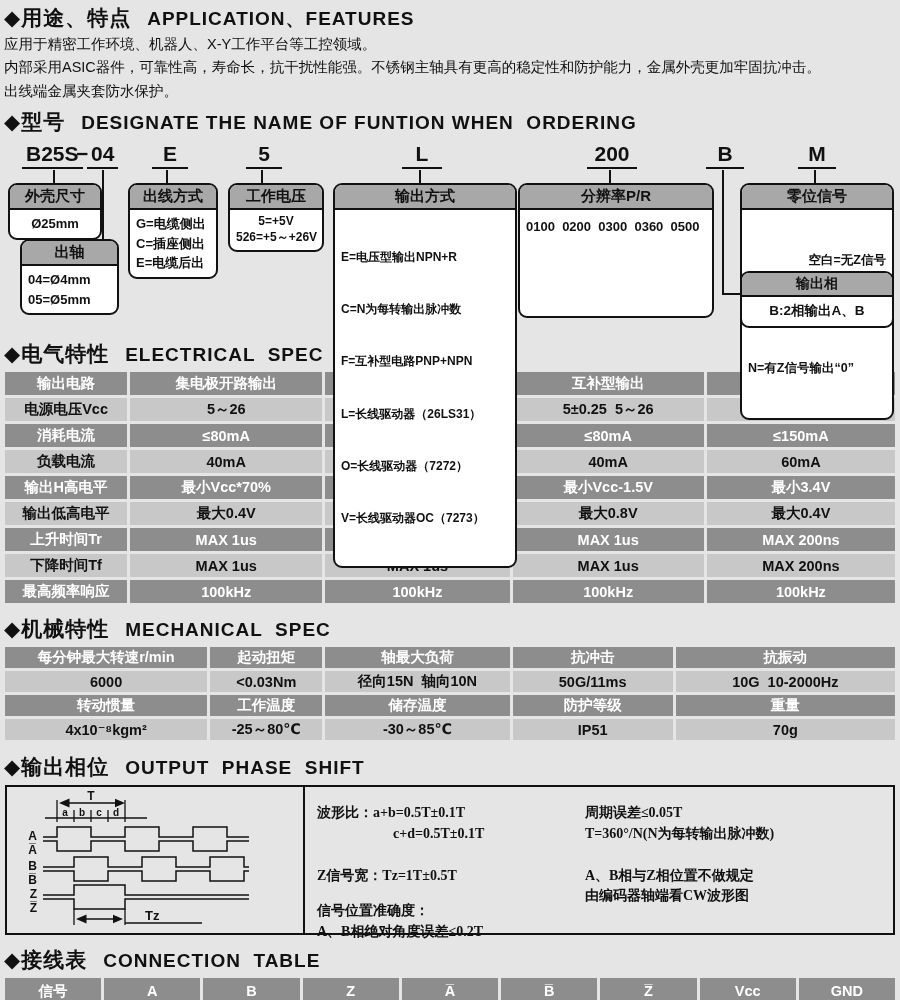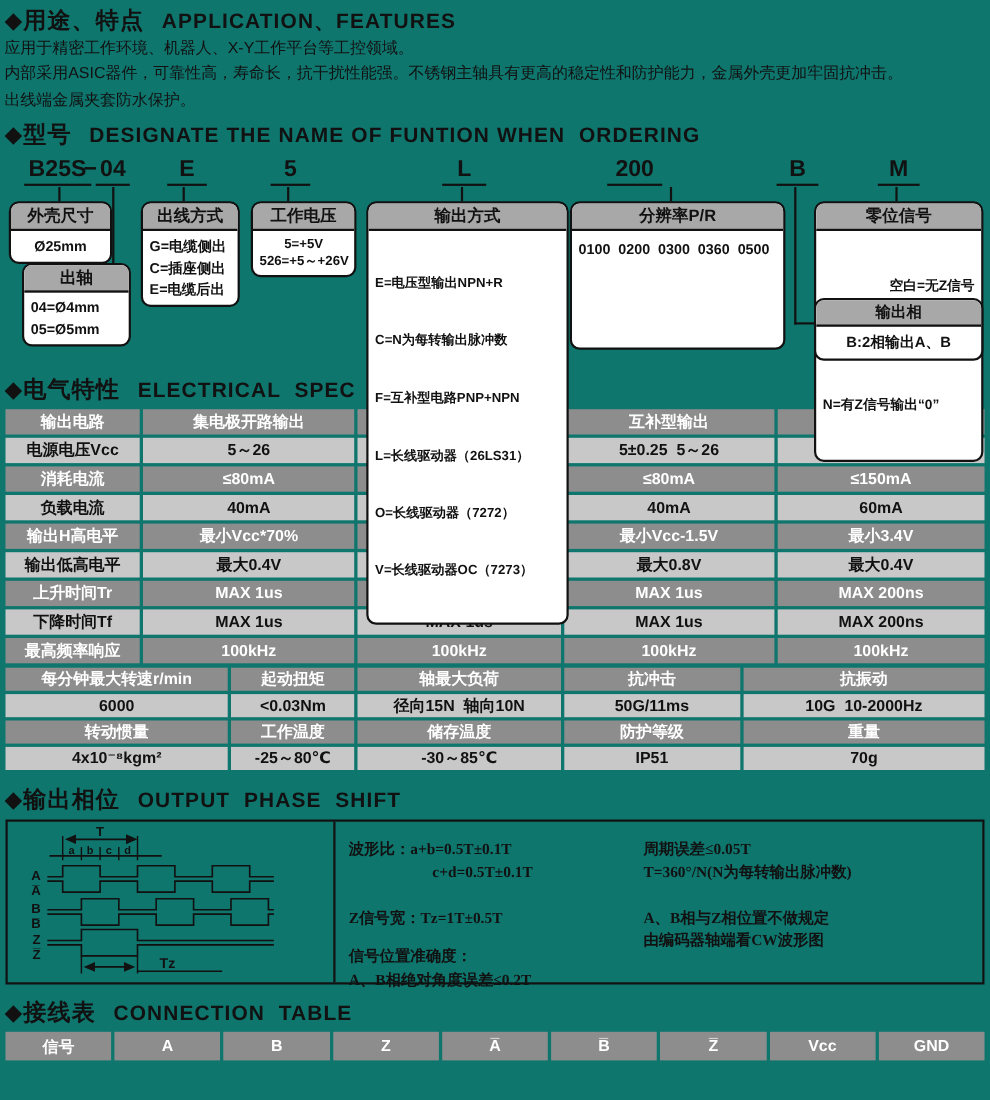--- a/index.html
+++ b/index.html
@@ -1,17 +1,17 @@
 <!DOCTYPE html>
 <html><head>
 <meta charset="utf-8">
 <style>
   html,body{margin:0;padding:0;background:#fff;color:#111;
     font-family:"Liberation Sans","DejaVu Sans",sans-serif;}
-  .page{position:relative;width:900px;height:1000px;overflow:hidden;background:#0f766e;}
+  .page{position:relative;width:900px;height:1000px;overflow:hidden;background:#e5e5e5;}
   .sec-title{display:flex;align-items:baseline;margin:0 0 0 4px;font-weight:bold;white-space:pre;}
   .sec-title .cn{font-size:21px;letter-spacing:1px;}
   .sec-title .en{font-size:19px;margin-left:16px;letter-spacing:1px;}
   .para{margin:2px 0 0 4px;font-size:14.5px;font-weight:500;line-height:1.48;white-space:pre-wrap;}
 
   
   .ordering{position:relative;height:188px;margin-top:6px;}
   .code{position:absolute;top:0;font-size:21px;font-weight:bold;text-align:center;
         border-bottom:2px solid #111;padding:0 4px 1px 4px;}
   .code.nl{border-bottom:none;}
@@ -67,21 +67,21 @@
     <span class="en">DESIGNATE THE NAME OF FUNTION WHEN  ORDERING</span>
   </div>
 
   <div class="ordering">
     <span class="code" style="left:22px;">B25S</span>
     <span class="code nl" style="left:72px;">−</span>
     <span class="code" style="left:87px;">04</span>
     <span class="code" style="left:152px;width:28px;">E</span>
     <span class="code" style="left:246px;width:28px;">5</span>
     <span class="code" style="left:402px;width:32px;">L</span>
-    <span class="code" style="left:552px;width:42px;">200</span>
+    <span class="code" style="left:587px;width:42px;">200</span>
     <span class="code" style="left:706px;width:30px;">B</span>
     <span class="code" style="left:798px;width:30px;">M</span>
 
     <div class="vline" style="left:53px;top:28px;height:13px;"></div>
     <div class="vline" style="left:102px;top:28px;height:70px;"></div>
     <div class="vline" style="left:166px;top:28px;height:13px;"></div>
     <div class="vline" style="left:261px;top:28px;height:13px;"></div>
     <div class="vline" style="left:419px;top:28px;height:13px;"></div>
     <div class="vline" style="left:609px;top:28px;height:13px;"></div>
     <div class="vline" style="left:722px;top:28px;height:125px;"></div>
@@ -186,20 +186,24 @@
     <div class="cell light">MAX 1us</div>
     <div class="cell light">MAX 200ns</div>
 
     <div class="cell dark">最高频率响应</div>
     <div class="cell dark">100kHz</div>
     <div class="cell dark">100kHz</div>
     <div class="cell dark">100kHz</div>
     <div class="cell dark">100kHz</div>
   </div>
 
+  <div class="sec-title" style="margin-top:12px;">
+    <span class="cn">◆机械特性</span>
+    <span class="en">MECHANICAL  SPEC</span>
+  </div>
   <div class="gtable mtable">
     <div class="cell dark">每分钟最大转速r/min</div>
     <div class="cell dark">起动扭矩</div>
     <div class="cell dark">轴最大负荷</div>
     <div class="cell dark">抗冲击</div>
     <div class="cell dark">抗振动</div>
     <div class="cell light">6000</div>
     <div class="cell light">&lt;0.03Nm</div>
     <div class="cell light">径向15N  轴向10N</div>
     <div class="cell light">50G/11ms</div>

